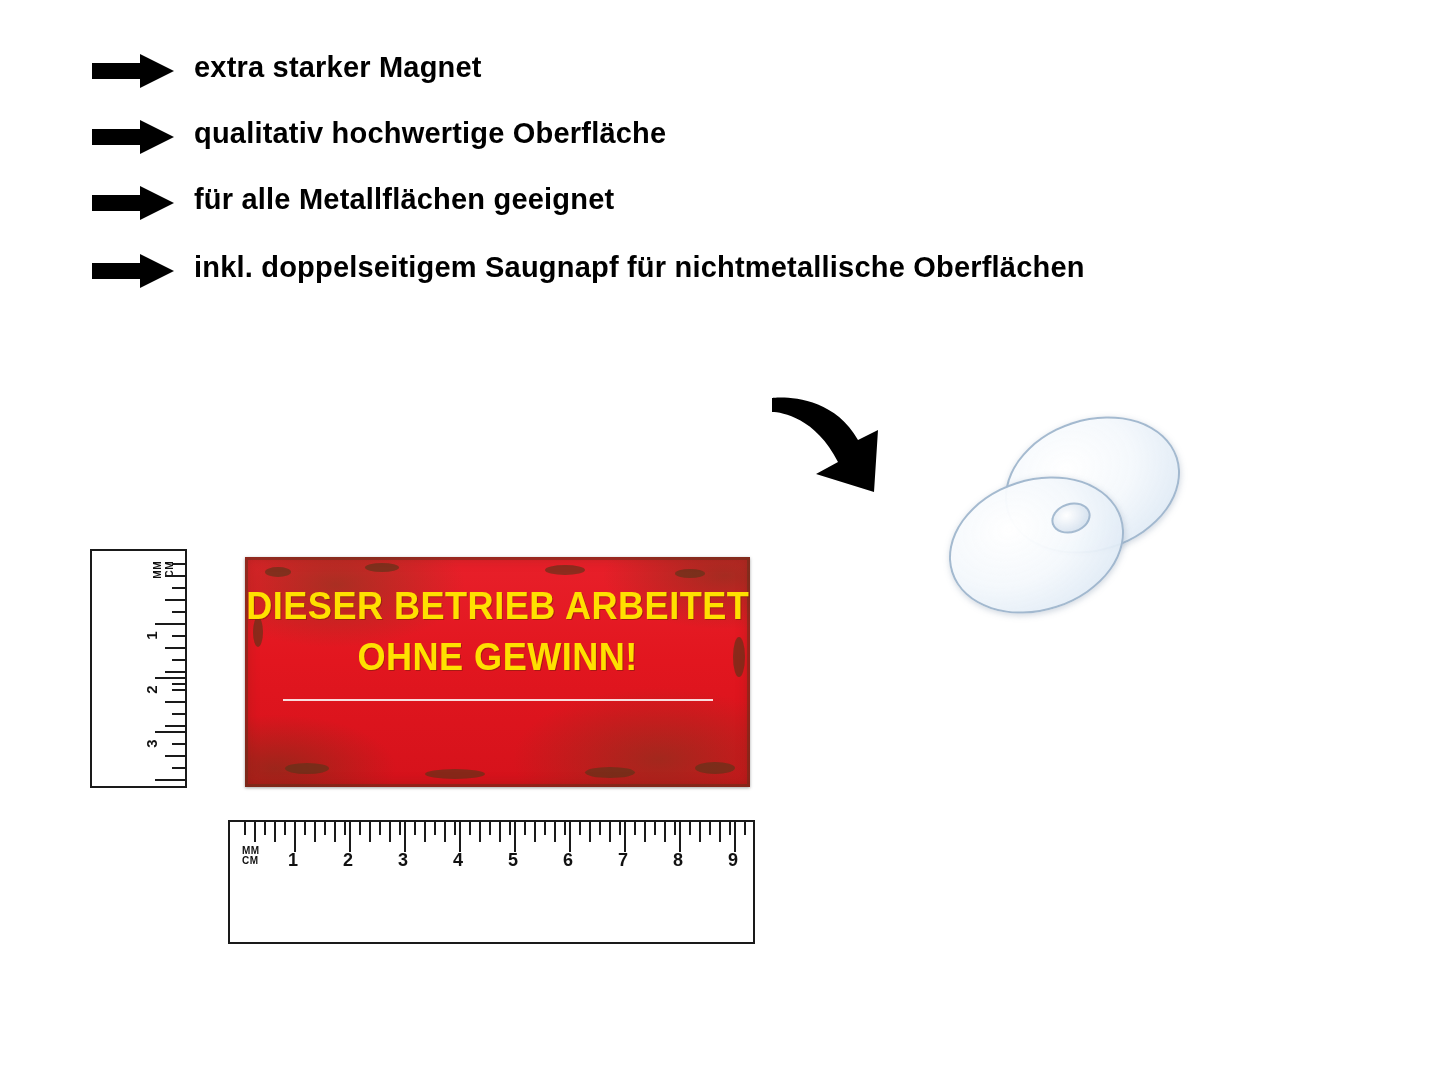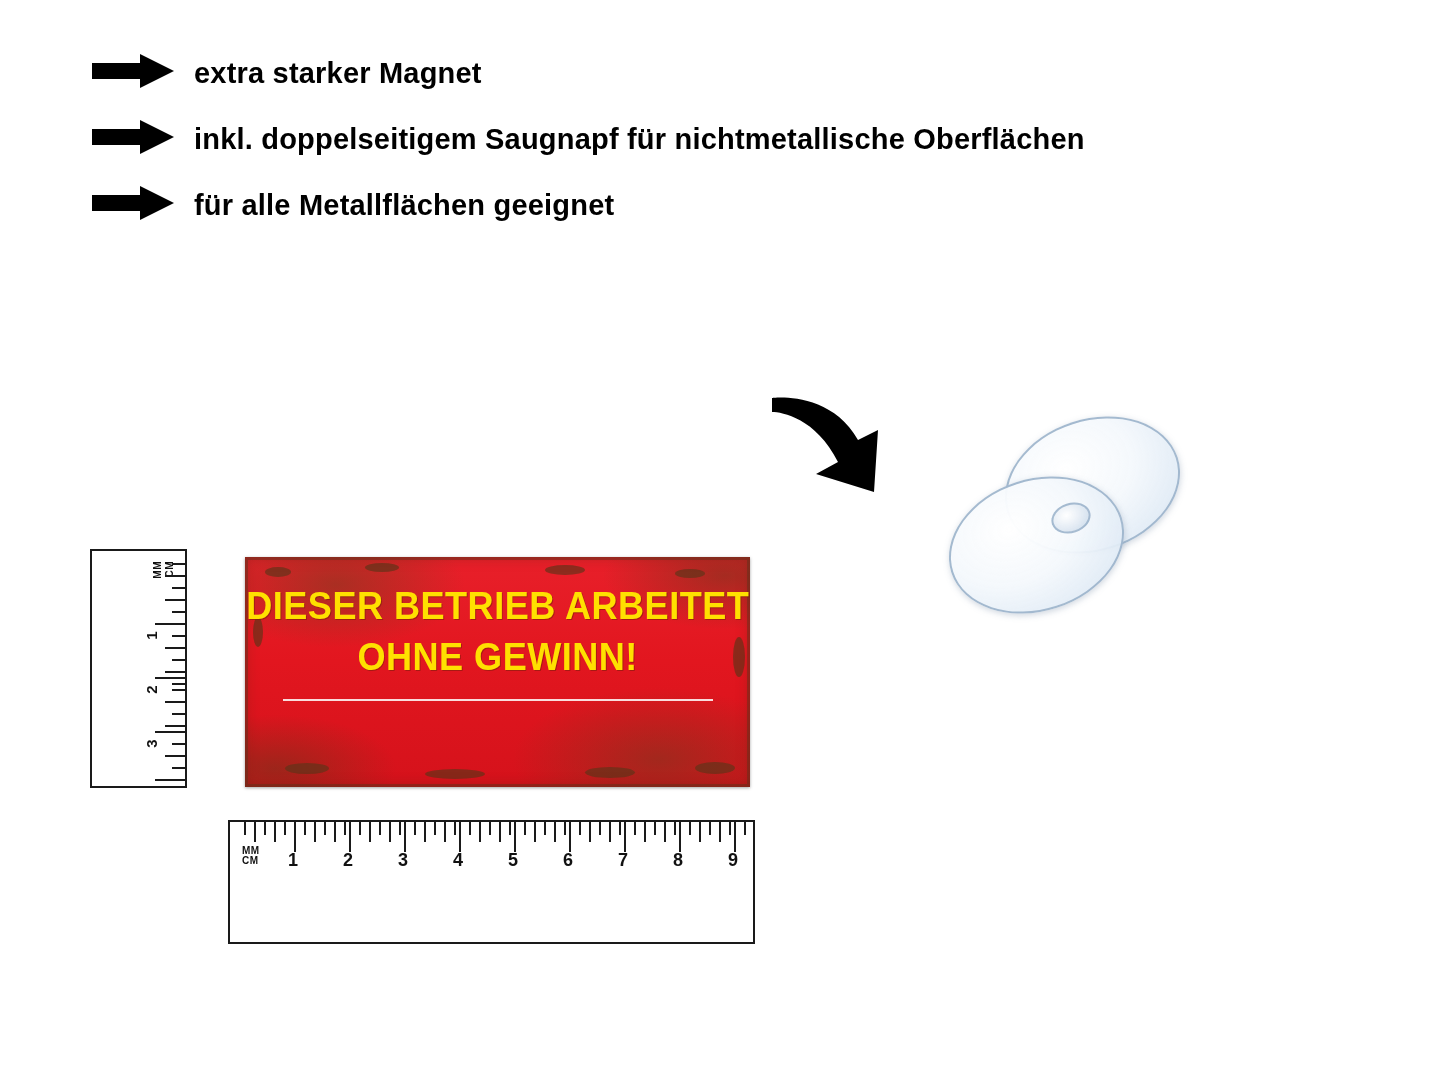--- a/index.html
+++ b/index.html
@@ -17,21 +17,21 @@
 
   
   .features {
     position: absolute;
     left: 90px;
     top: 52px;
     width: 1200px;
   }
   .feature-row {
     display: flex;
-    align-items: flex-end;
+    align-items: flex-start;
     margin-bottom: 26px;
   }
   .feature-row:nth-child(1) { margin-bottom: 28px; }
   .feature-row:nth-child(2) { margin-bottom: 28px; }
   .feature-row:nth-child(3) { margin-bottom: 30px; }
 
   .arrow-icon {
     width: 86px;
     height: 38px;
     flex: 0 0 86px;
@@ -257,33 +257,39 @@
 
 <div class="features">
 
   <div class="feature-row">
     <svg class="arrow-icon" viewBox="0 0 86 38">
       <path d="M2 11 H50 V2 L84 19 L50 36 V27 H2 Z" fill="#000000"></path>
     </svg>
     <span class="feature-text">extra starker Magnet</span>
   </div>
 
+  <div class="feature-row">
+    <svg class="arrow-icon" viewBox="0 0 86 38">
+      <path d="M2 11 H50 V2 L84 19 L50 36 V27 H2 Z" fill="#000000"></path>
+    </svg>
+    <span class="feature-text">qualitativ hochwertige Oberfläche</span>
+  </div>
+
+  <div class="feature-row">
+    <svg class="arrow-icon" viewBox="0 0 86 38">
+      <path d="M2 11 H50 V2 L84 19 L50 36 V27 H2 Z" fill="#000000"></path>
+    </svg>
+    <span class="feature-text">für alle Metallflächen geeignet</span>
+  </div>
 
   <div class="feature-row">
     <svg class="arrow-icon" viewBox="0 0 86 38">
       <path d="M2 11 H50 V2 L84 19 L50 36 V27 H2 Z" fill="#000000"></path>
     </svg>
     <span class="feature-text">inkl. doppelseitigem Saugnapf für nichtmetallische Oberflächen</span>
-  </div>
-
-  <div class="feature-row">
-    <svg class="arrow-icon" viewBox="0 0 86 38">
-      <path d="M2 11 H50 V2 L84 19 L50 36 V27 H2 Z" fill="#000000"></path>
-    </svg>
-    <span class="feature-text">für alle Metallflächen geeignet</span>
   </div>
 
 </div>
 
 <svg class="curved-arrow" viewBox="0 0 130 120">
   <path d="M6 6 C6 6, 64 -2, 92 48 L112 38 L108 100 L50 82 L72 70 C50 26, 16 20, 6 20 Z" fill="#000000"></path>
 </svg>
 
 <div class="ruler-v">
   <div class="ruler-v-inner">

